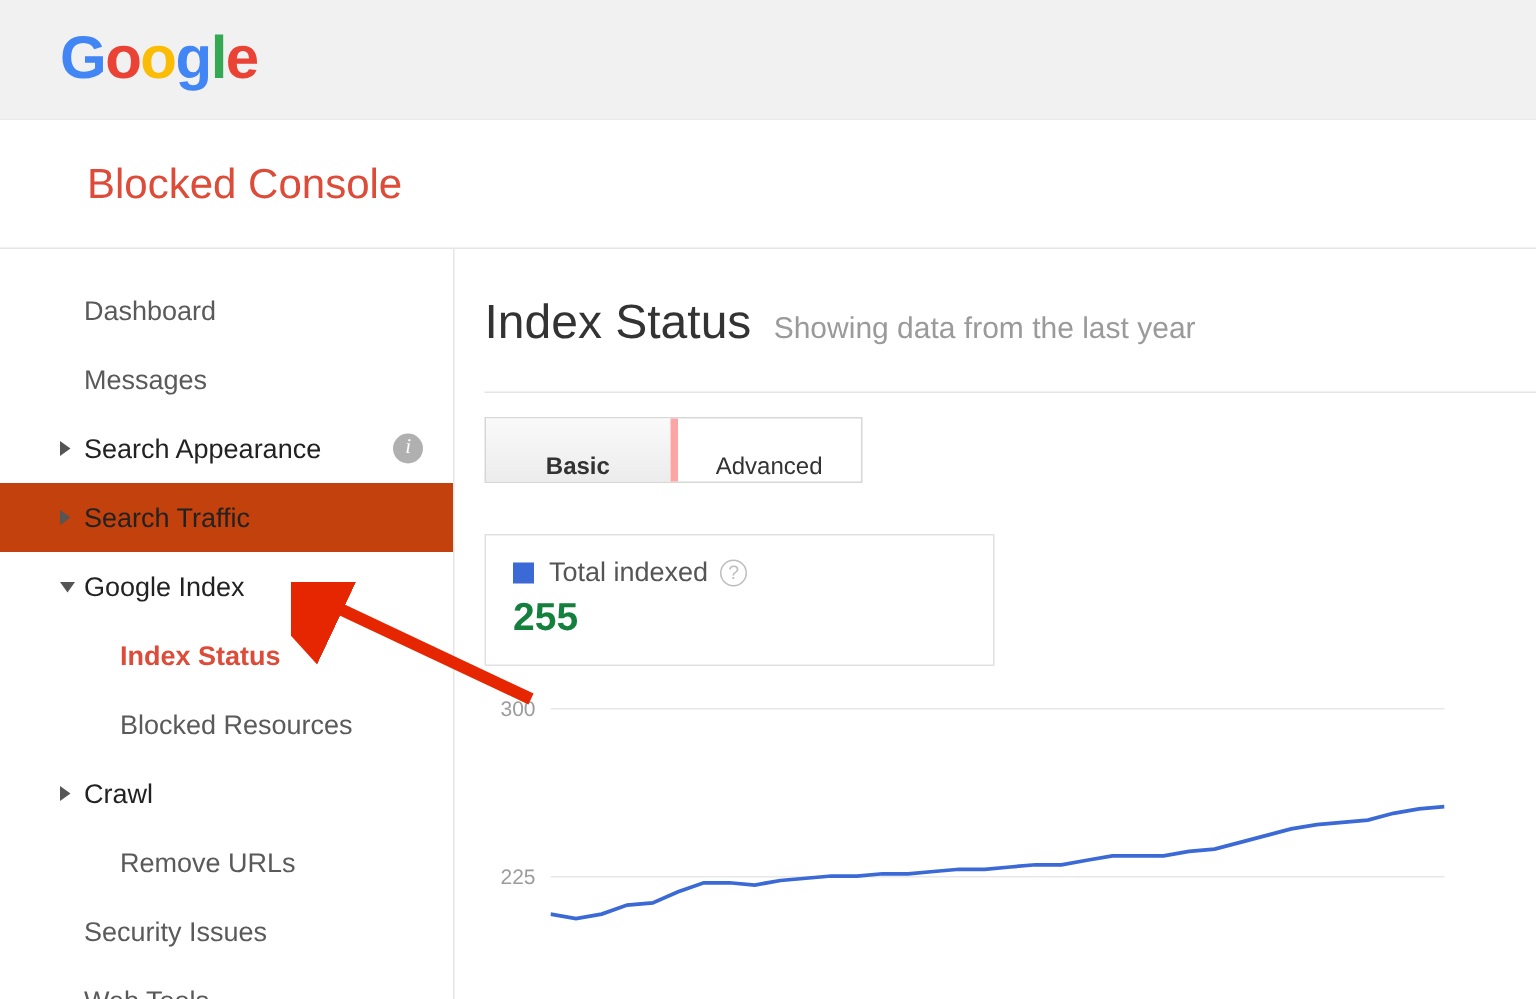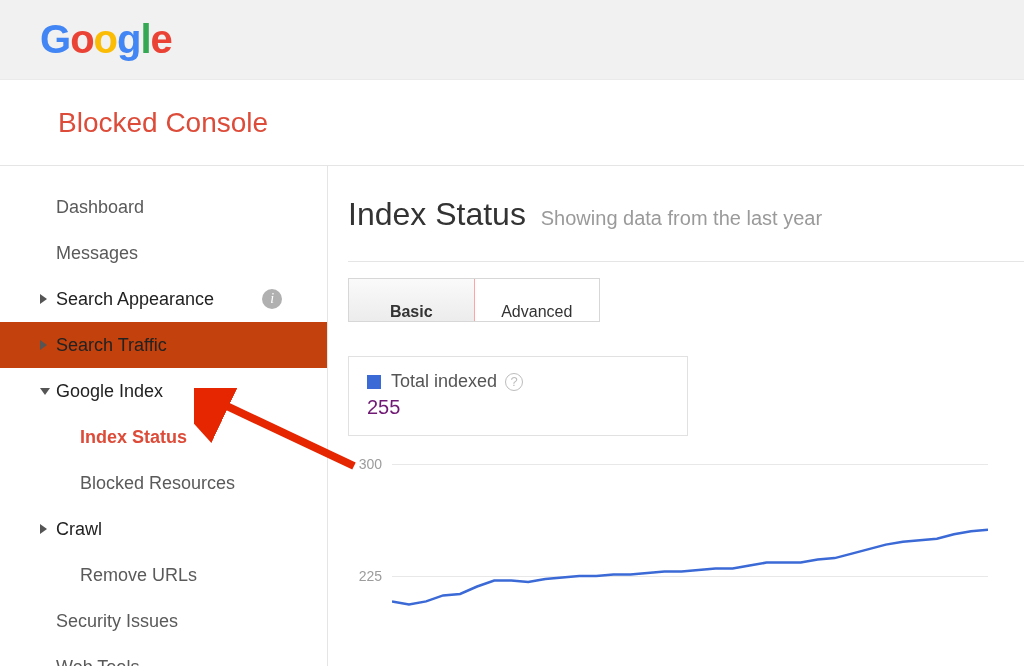--- a/index.html
+++ b/index.html
@@ -40,21 +40,21 @@
     color:#dd4b39;
     font-weight:400;
   }
 
   
   .body {
     display:flex;
     height:calc(100% - 166px);
   }
   .sidebar {
-    width:328px;
+    width:303px;
     border-right:1px solid #e5e5e5;
     padding-top:18px;
   }
   .nav-item {
     display:flex;
     align-items:center;
     height:46px;
     padding-left:56px;
     font-size:18px;
     color:#5a5a5a;
@@ -123,21 +123,21 @@
   }
   .tab {
     flex:1;
     display:flex;
     align-items:flex-end;
     justify-content:center;
     font-size:16px;
     color:#333;
     cursor:pointer;
   }
-  .tab + .tab { border-left:1px solid #fca5a5; }
+  .tab + .tab { border-left:5px solid #fca5a5; }
   .tab.active {
     font-weight:bold;
     background:linear-gradient(#fafafa,#ececec);
   }
 
   .legend-box {
     margin-top:34px;
     border:1px solid #e1e1e1;
     width:340px;
     padding:14px 18px 16px 18px;
@@ -145,21 +145,21 @@
   .legend-row { display:flex; align-items:center; font-size:18px; color:#555; }
   .swatch {
     width:14px; height:14px; background:#3b69d6; margin-right:10px;
   }
   .help-badge {
     width:18px; height:18px; border-radius:50%;
     border:1.5px solid #bdbdbd; color:#bdbdbd;
     display:inline-flex; align-items:center; justify-content:center;
     font-size:13px; margin-left:8px;
   }
-  .legend-value { font-size:20px; font-weight:normal; color:#701a75; margin-top:4px; padding-left:0; }
+  .legend-value { font-size:26px; font-weight:bold; color:#15803d; margin-top:4px; padding-left:0; }
 
   
   .chart {
     margin-top:20px;
     position:relative;
     height:180px;
     width:640px;
   }
   .chart .ylabel {
     position:absolute;

